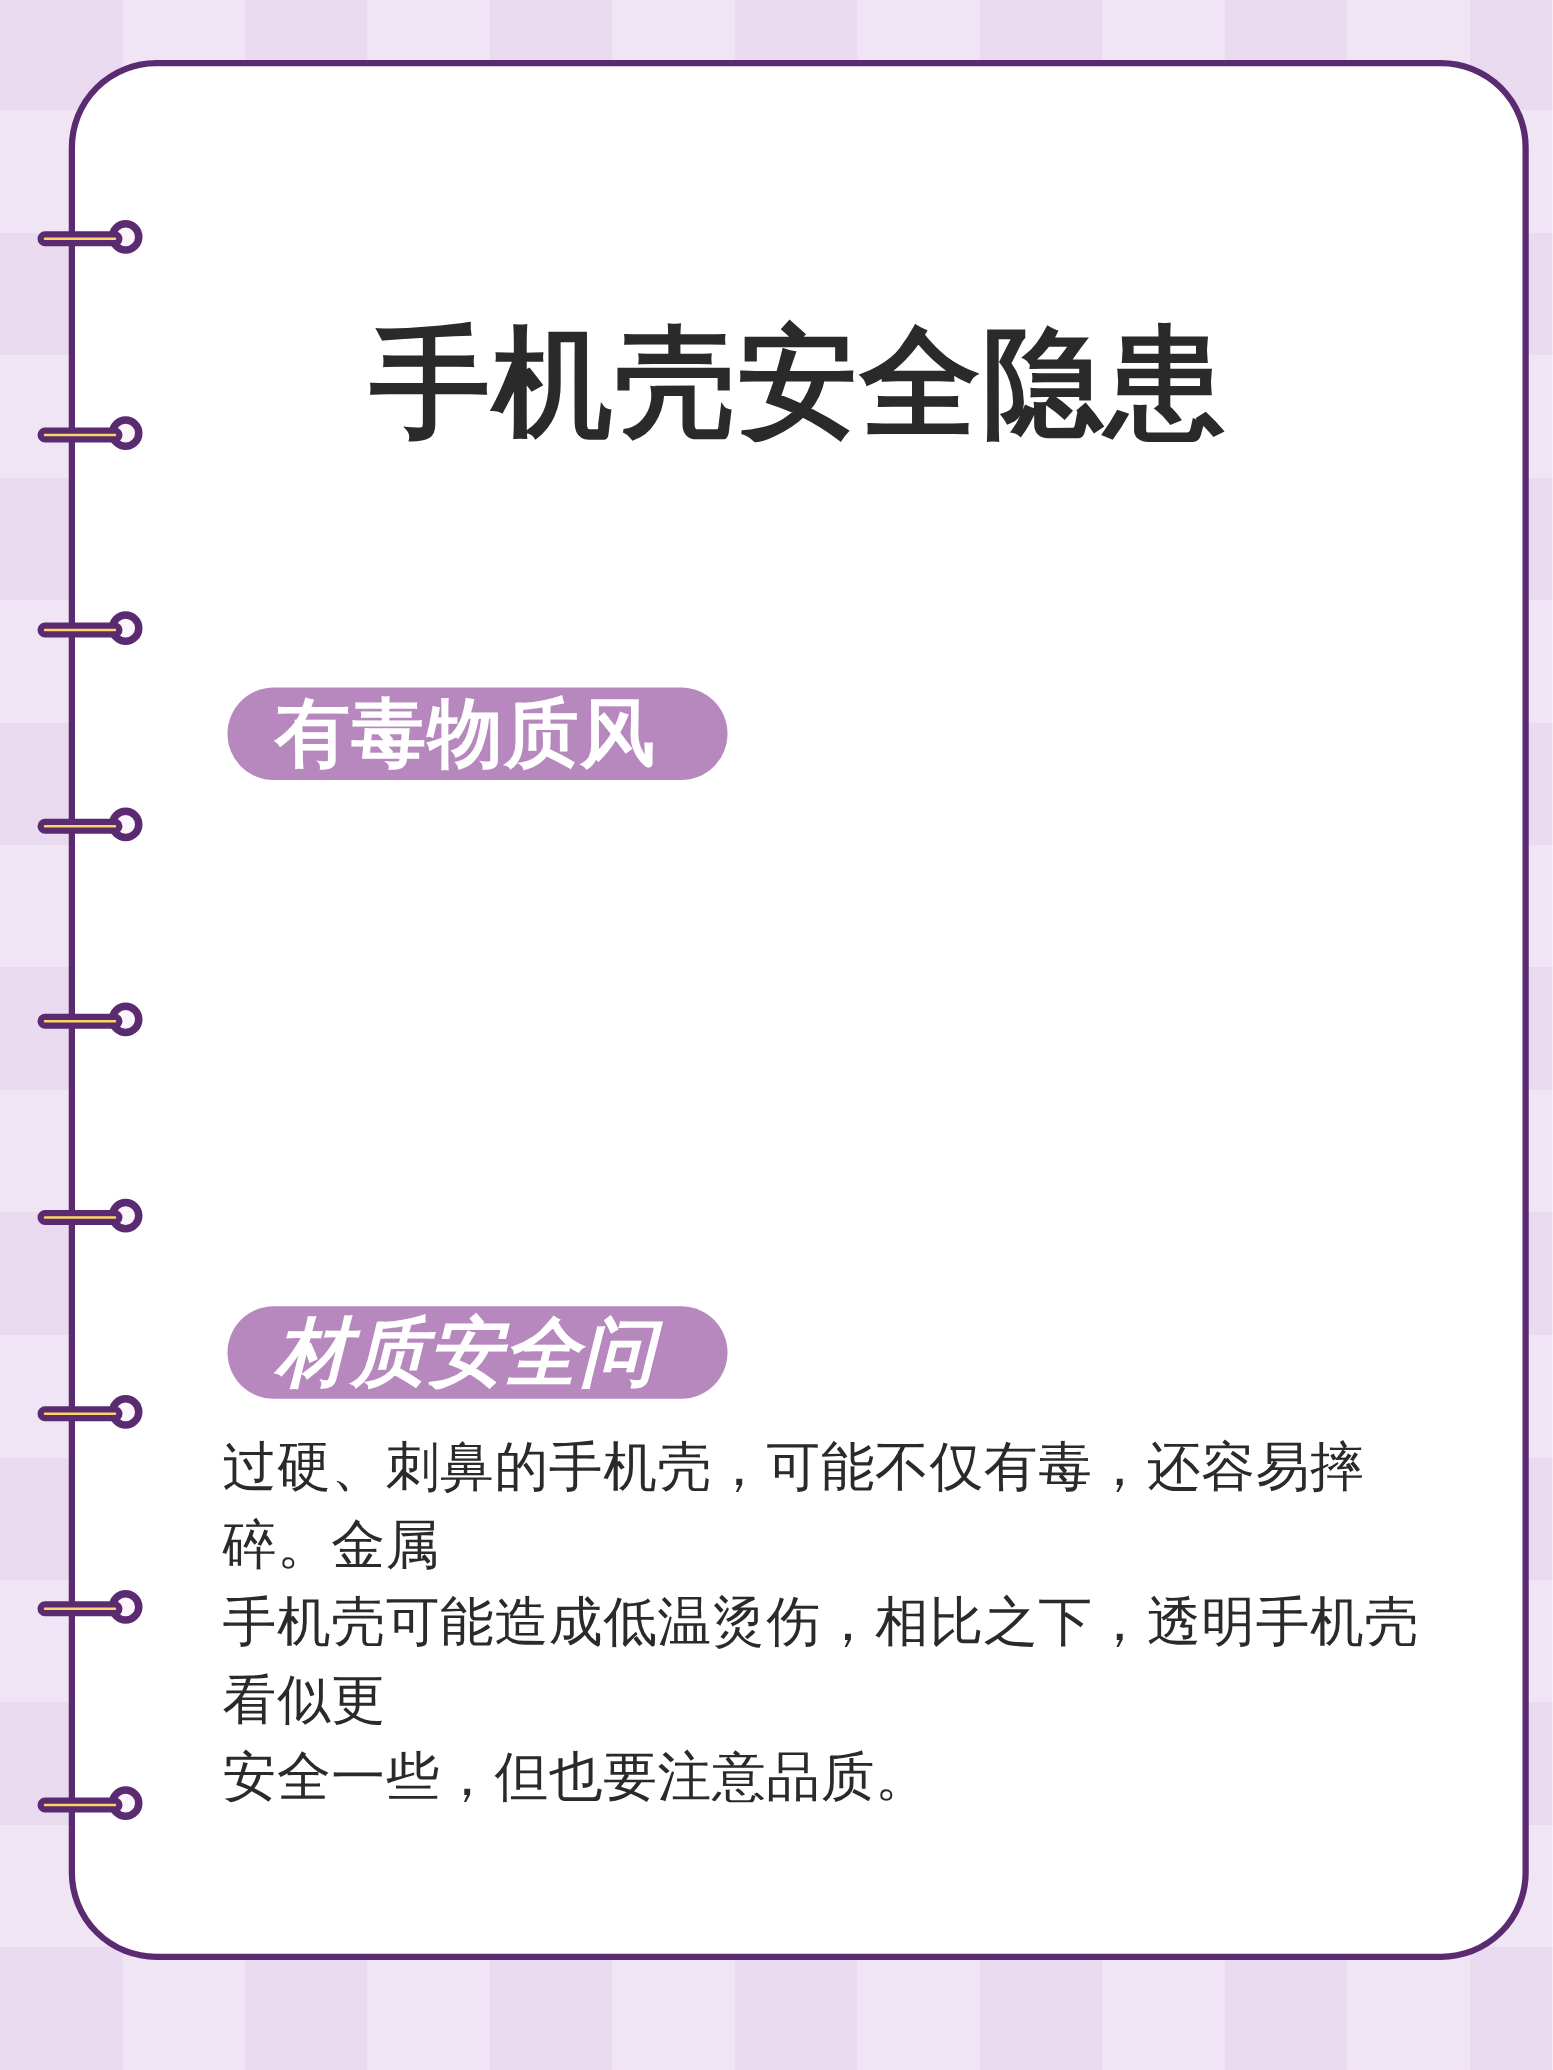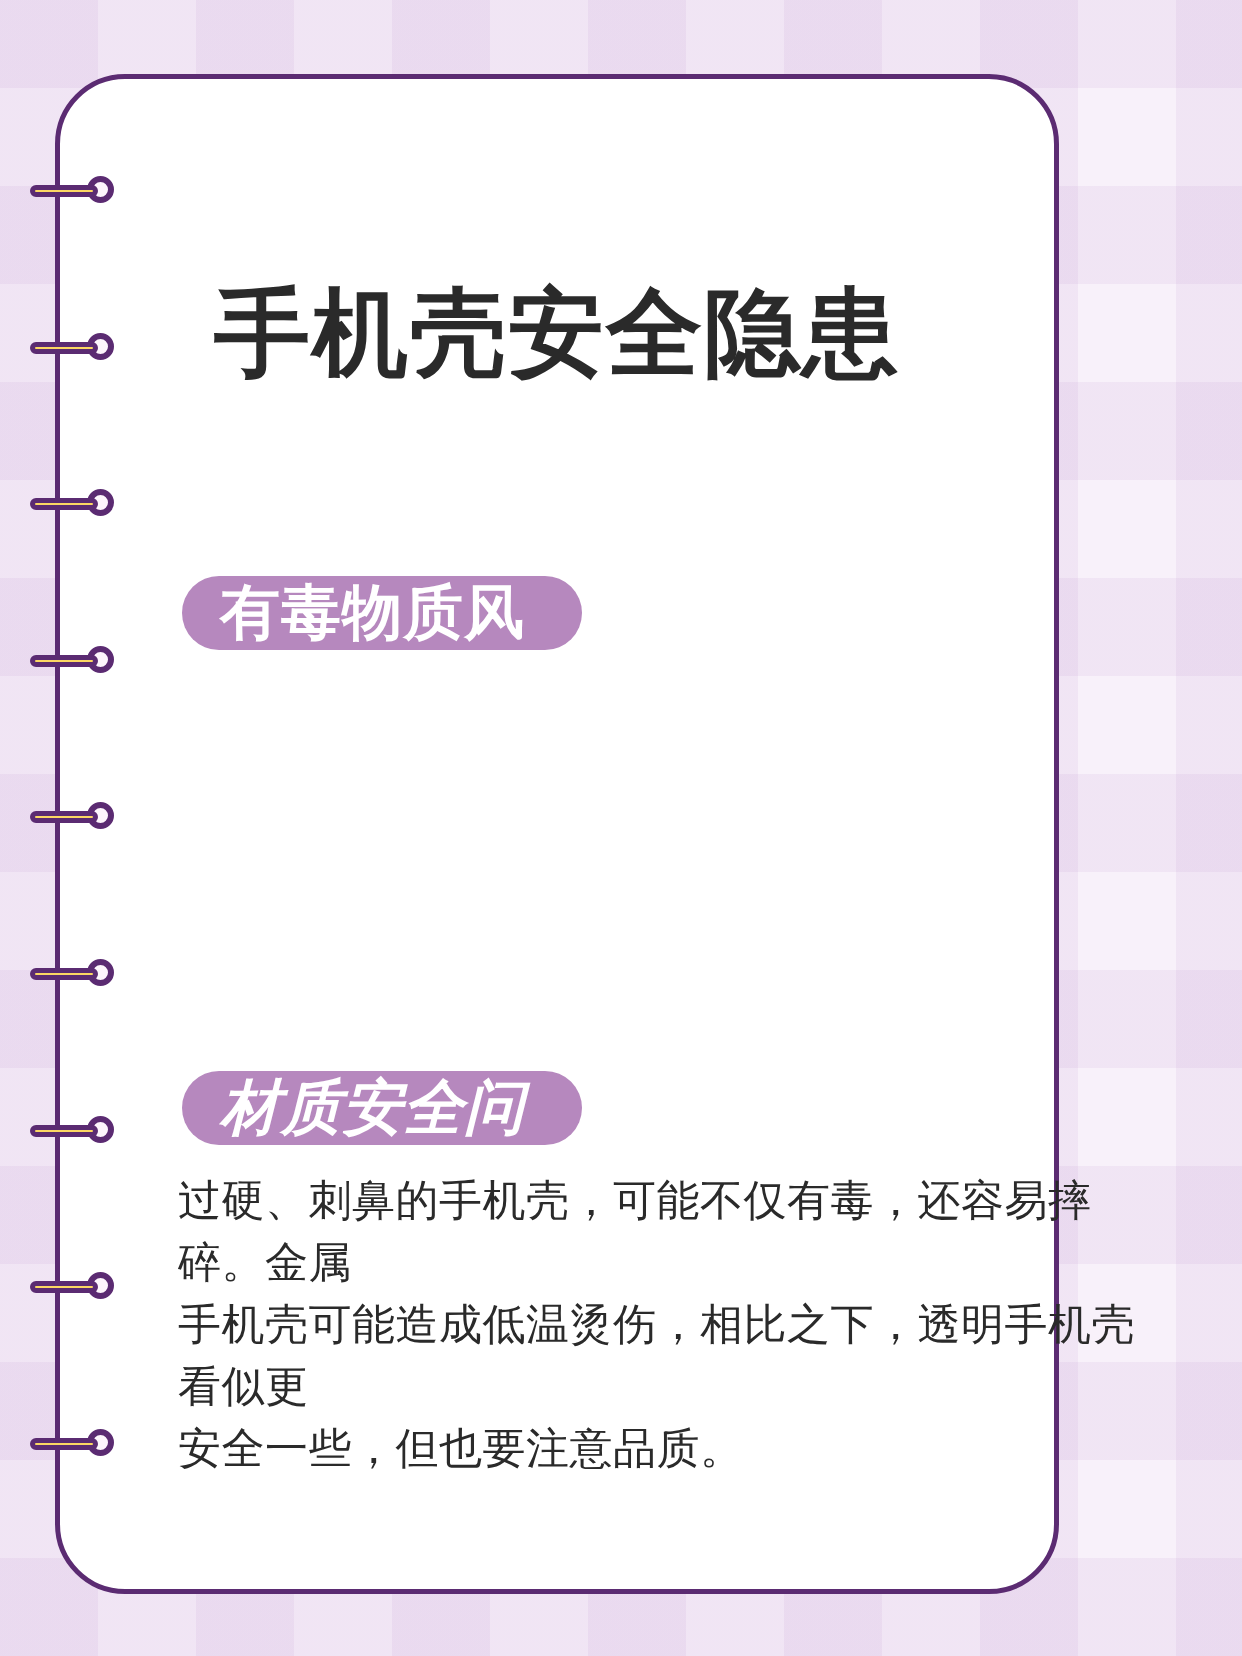--- a/index.html
+++ b/index.html
@@ -16,22 +16,22 @@
     position:relative;
     overflow:hidden;
     font-family:"Liberation Sans", sans-serif;
     background-color:var(--page-bg);
     background-image:
       repeating-linear-gradient(0deg,  rgba(176,124,196,0.10) 0 98px, rgba(0,0,0,0) 98px 196px),
       repeating-linear-gradient(90deg, rgba(176,124,196,0.10) 0 98px, rgba(0,0,0,0) 98px 196px);
   }
   .card{
     position:absolute;
-    left:55px; top:74px;
-    width:1004px; height:1520px;
+    left:55px; top:48px;
+    width:1168px; height:1520px;
     background:var(--card-bg);
     border:5px solid var(--border-purple);
     border-radius:70px;
   }
   .title{
     position:absolute;
     left:0; right:0; top:196px;
     text-align:center;
     font-size:96px;
     line-height:116px;

